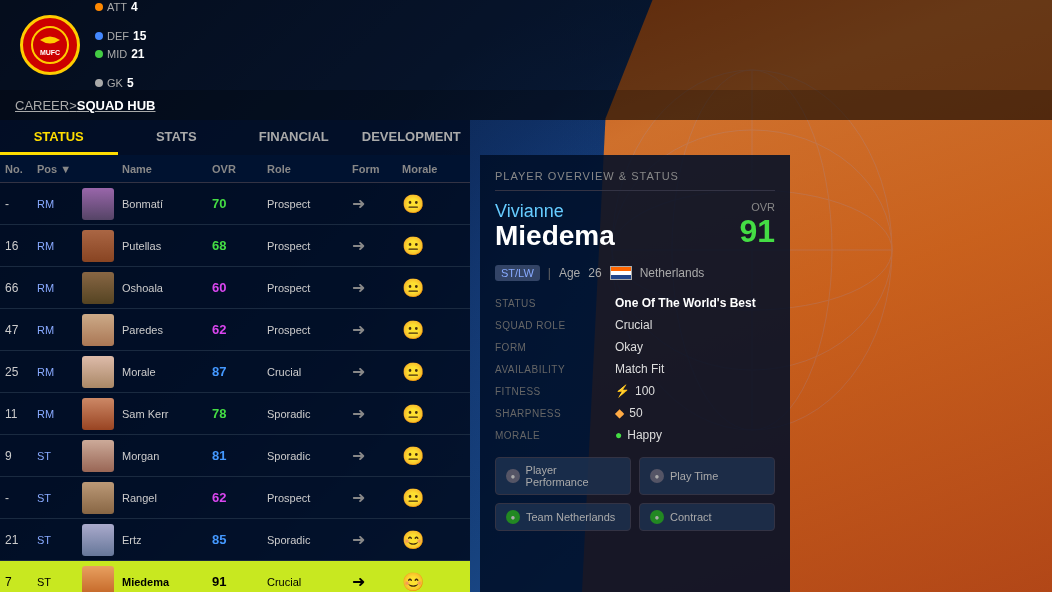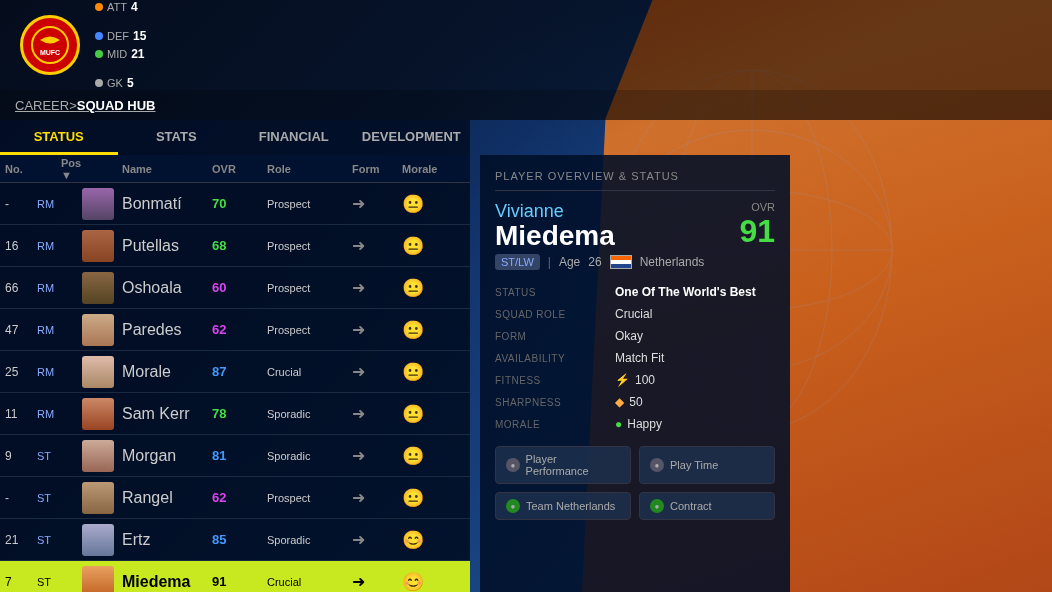--- a/index.html
+++ b/index.html
@@ -188,21 +188,20 @@
       padding: 0 5px;
       font-size: 11px;
       color: #888;
       font-weight: bold;
     }
 
     .table-header .col-pos {
       display: flex;
       align-items: center;
       gap: 2px;
-      margin-left: 24px;
     }
 
     .player-row {
       display: grid;
       grid-template-columns: 32px 45px 40px 90px 55px 85px 50px 50px;
       height: 42px;
       border-bottom: 1px solid #1a2a40;
       align-items: center;
       padding: 0 5px;
       font-size: 12px;
@@ -269,21 +268,21 @@
       letter-spacing: 1px;
       border-bottom: 1px solid #334;
       padding-bottom: 8px;
       margin-bottom: 10px;
     }
 
     .player-name-area {
       display: flex;
       justify-content: space-between;
       align-items: flex-start;
-      margin-bottom: 4px;
+      margin-bottom: 15px;
     }
 
     .player-first-name {
       font-size: 18px;
       color: #66ccff;
       font-weight: normal;
     }
 
     .player-last-name {
       font-size: 28px;
@@ -408,21 +407,21 @@
       width: 4px;
     }
     .player-table::-webkit-scrollbar-track {
       background: #0a1628;
     }
     .player-table::-webkit-scrollbar-thumb {
       background: #334;
     }
 
     .player-name-text {
-      font-size: 16px;
+      font-size: 11px;
     }
   </style>
 </head>
 <body>
 
 <div class="bg"></div>
 <div class="bg-globe"></div>
 
 <div class="player-area">
   <div style="position:absolute;right:0;top:0;width:470px;height:592px;background:linear-gradient(160deg,#e06010 0%,#f07a20 20%,#e8650a 50%,#cc4400 100%);opacity:0.85;clip-path:polygon(15% 0%,100% 0%,100% 100%,0% 100%,5% 20%);"></div>

